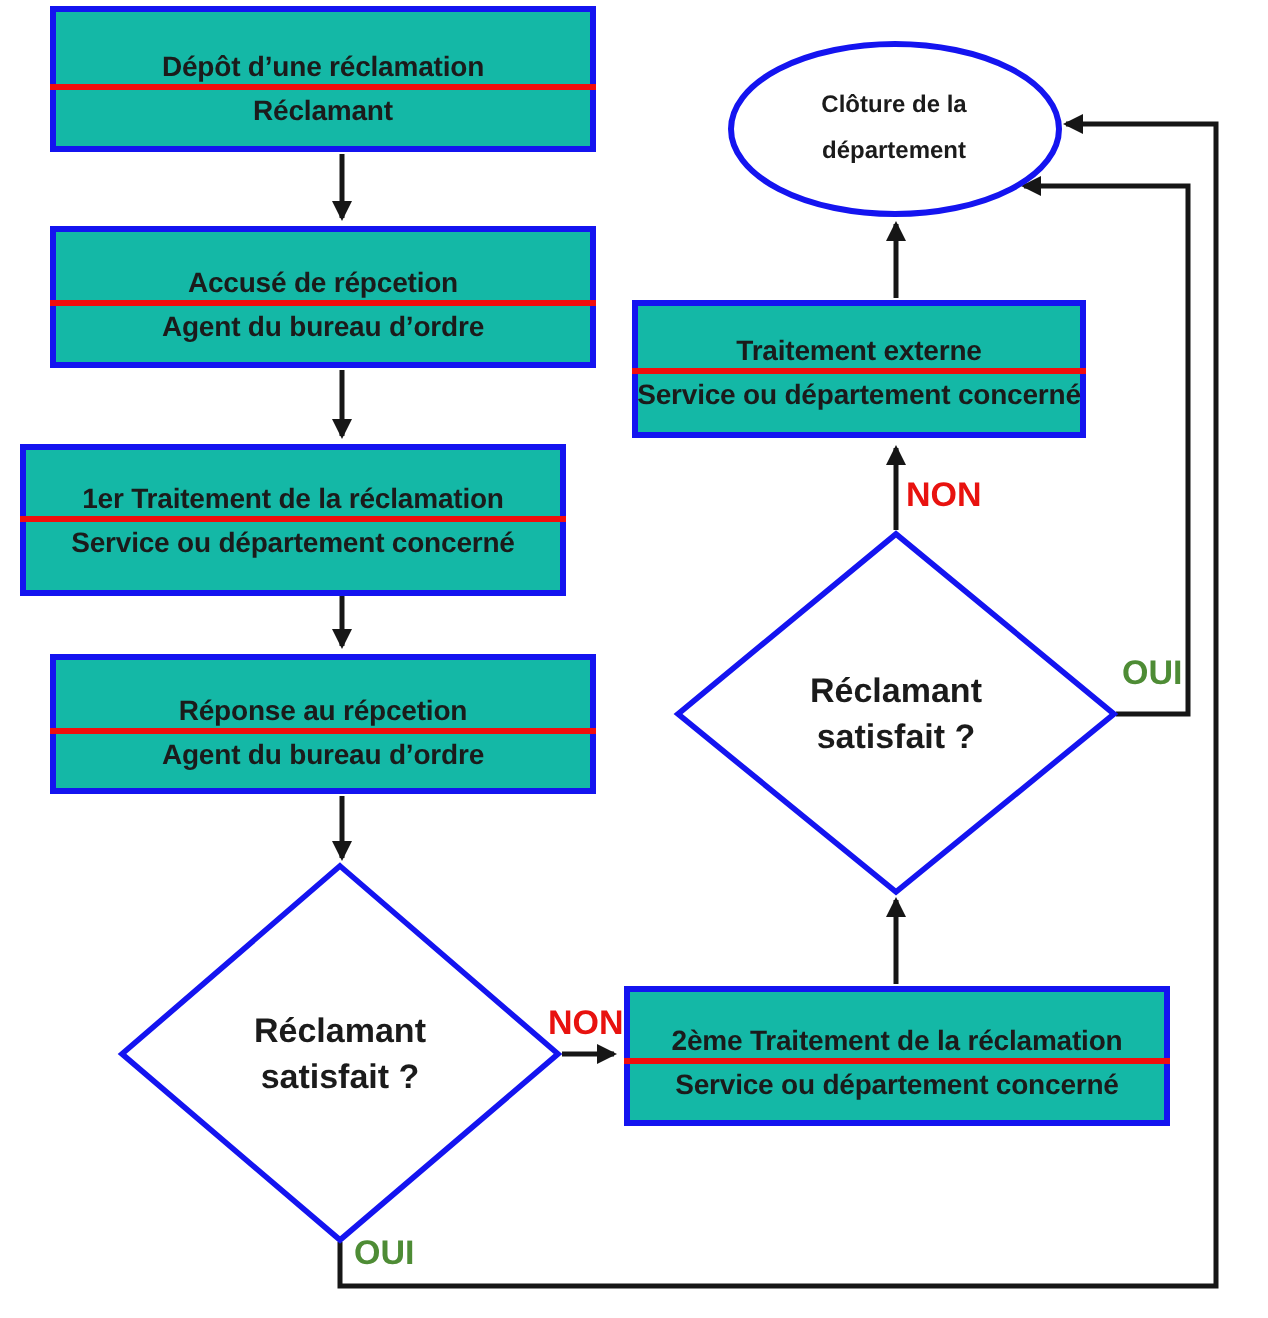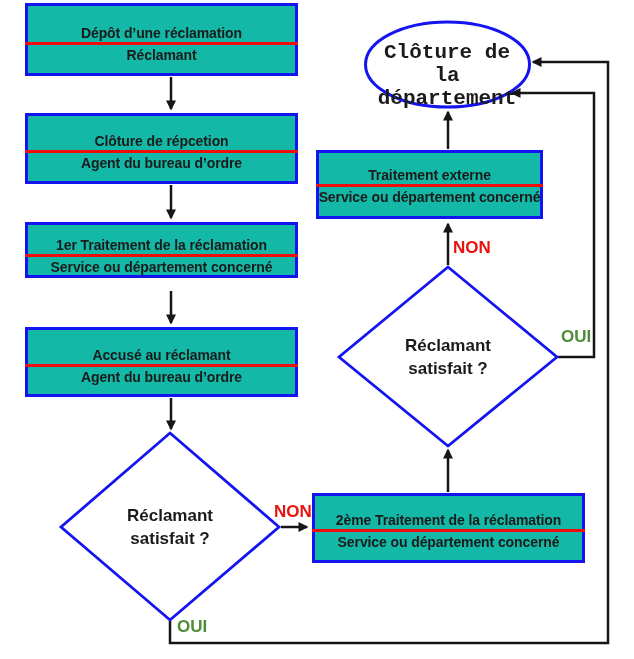--- a/index.html
+++ b/index.html
@@ -21,21 +21,21 @@
   }
   .box-title { align-items:flex-end; padding-bottom:1px; }
   .box-actor { flex:1 1 auto; align-items:flex-start; padding-top:2px; }
   .divider { flex:0 0 auto; height:3px; background:var(--divider, #f20d0d); margin:0 -3px; }
 
   .node-label {
     position:absolute; text-align:center; font-weight:bold;
     color:var(--text, #1b1b1b); line-height:23px;
   }
   .diamond-label { font-size:17px; width:160px; }
-  .ellipse-label { font-size:21px; width:160px;font-family:Liberation Mono, monospace; }
+  .ellipse-label { font-size:12px; width:160px; }
 
   .edge-tag { position:absolute; font-weight:bold; font-size:17px; white-space:nowrap; }
   .edge-tag.no  { color:var(--no-label, #e8120f); }
   .edge-tag.yes { color:var(--yes-label, #4e8c35); }
 </style>
 </head>
 <body>
 
 <div class="stage">
 
@@ -69,33 +69,33 @@
     <ellipse cx="447.5" cy="64.5" rx="82" ry="42.5" fill="#ffffff" stroke="var(--node-border)" stroke-width="3"></ellipse>
   </svg>
 
   <div class="box" style="left:25px; top:3px; width:273px; height:73px;">
     <div class="box-title" style="height:35px">Dépôt d’une réclamation</div>
     <div class="divider"></div>
     <div class="box-actor">Réclamant</div>
   </div>
 
   <div class="box" style="left:25px; top:113px; width:273px; height:71px;">
-    <div class="box-title" style="height:33px">Clôture de répcetion</div>
+    <div class="box-title" style="height:33px">Accusé de répcetion</div>
     <div class="divider"></div>
     <div class="box-actor">Agent du bureau d’ordre</div>
   </div>
 
-  <div class="box" style="left:25px; top:222px; width:273px; height:56px;">
+  <div class="box" style="left:10px; top:222px; width:273px; height:76px;">
     <div class="box-title" style="height:32px">1er Traitement de la réclamation</div>
     <div class="divider"></div>
     <div class="box-actor">Service ou département concerné</div>
   </div>
 
   <div class="box" style="left:25px; top:327px; width:273px; height:70px;">
-    <div class="box-title" style="height:33px">Accusé au réclamant</div>
+    <div class="box-title" style="height:33px">Réponse au répcetion</div>
     <div class="divider"></div>
     <div class="box-actor">Agent du bureau d’ordre</div>
   </div>
 
   <div class="box" style="left:312px; top:493px; width:273px; height:70px;">
     <div class="box-title" style="height:32px">2ème Traitement de la réclamation</div>
     <div class="divider"></div>
     <div class="box-actor">Service ou département concerné</div>
   </div>
 

